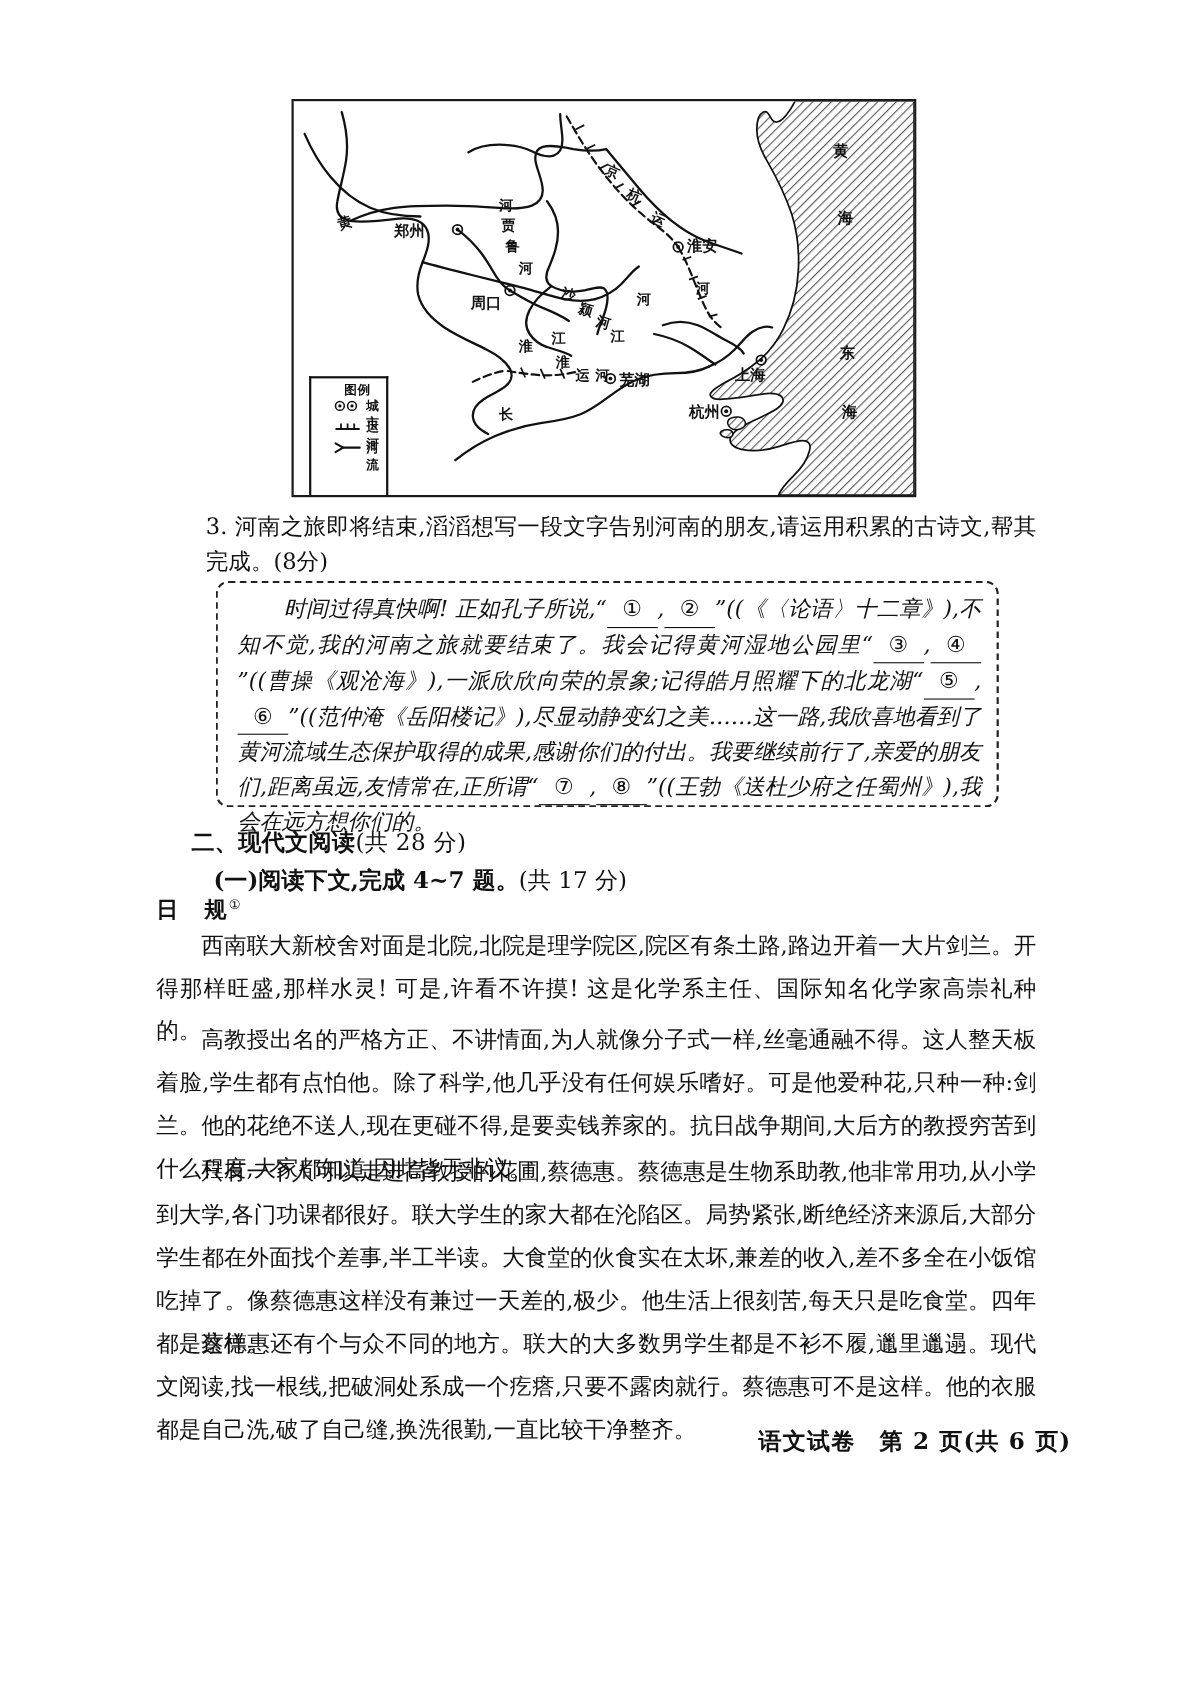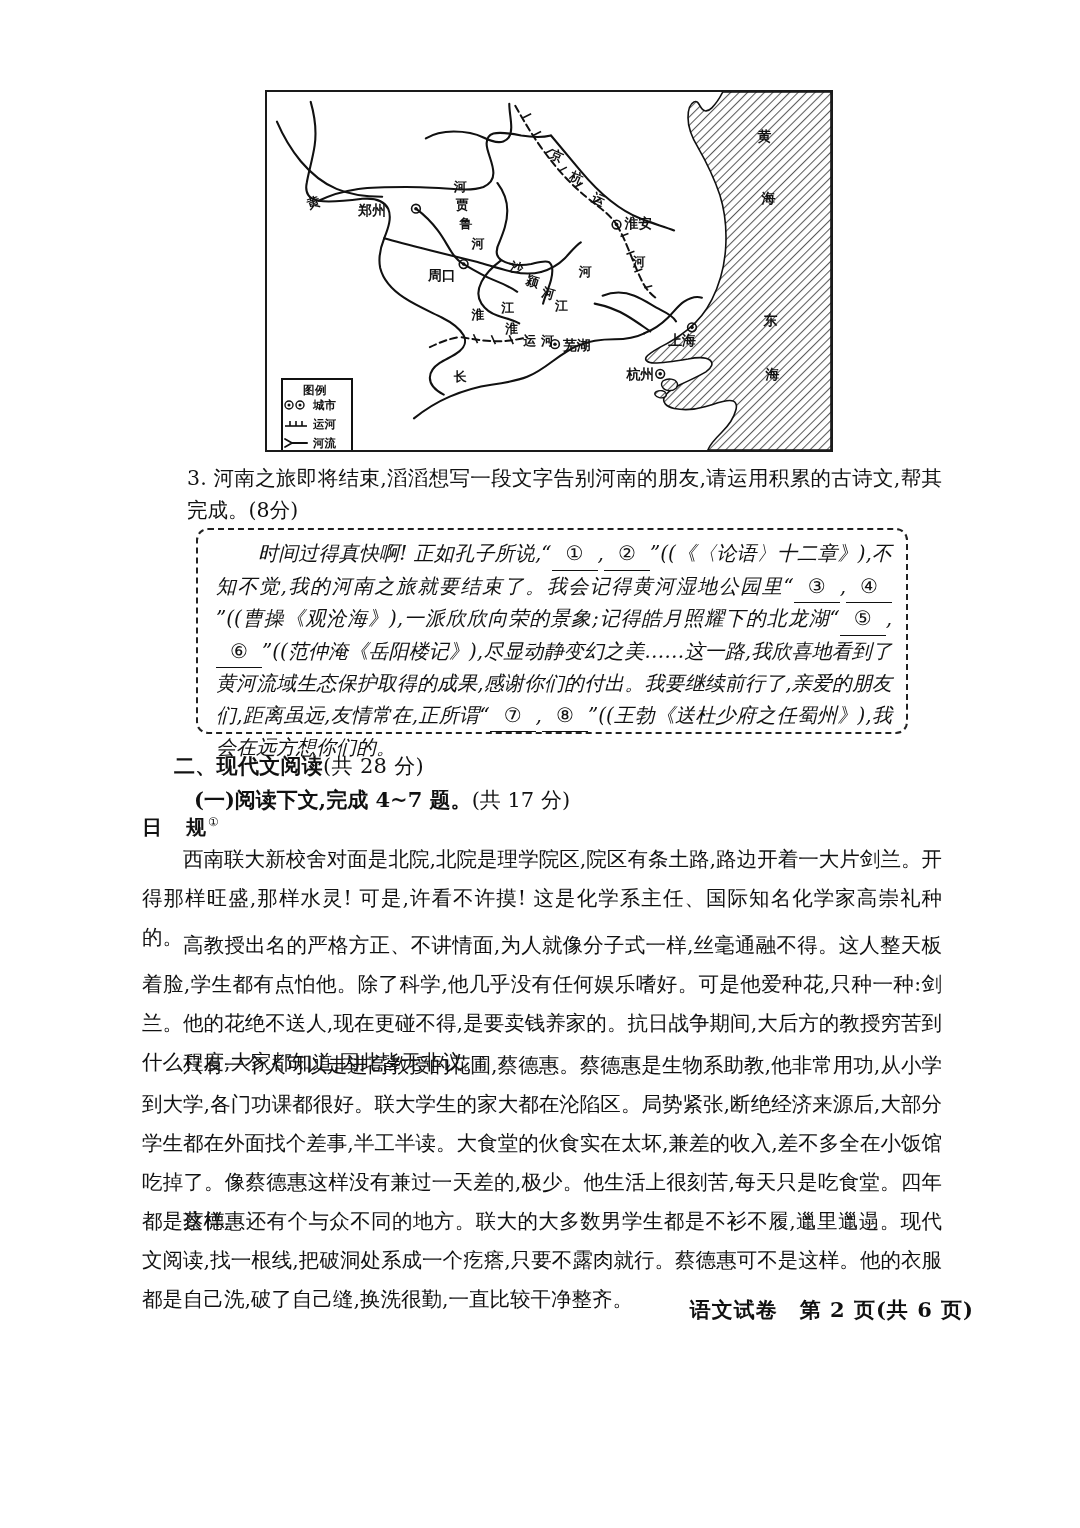--- a/index.html
+++ b/index.html
@@ -42,26 +42,26 @@
     font-weight: 700;
     fill: #111;
   }
 
   
   .legend-box {
     position: absolute;
     left: 14px;
     bottom: 0px;
     width: 72px;
-    height: 72px;
+    height: 108px;
     border: 2px solid #111;
     border-bottom: none;
     background: #fff;
     box-sizing: border-box;
-    padding: 3px 4px 0 0;
+    padding: 3px 4px 0 20px;
   }
   .legend-title {
     font-size: 11.5px;
     font-weight: 700;
     text-align: center;
     letter-spacing: 0.5px;
     line-height: 15px;
   }
   .legend-row {
     display: flex;

